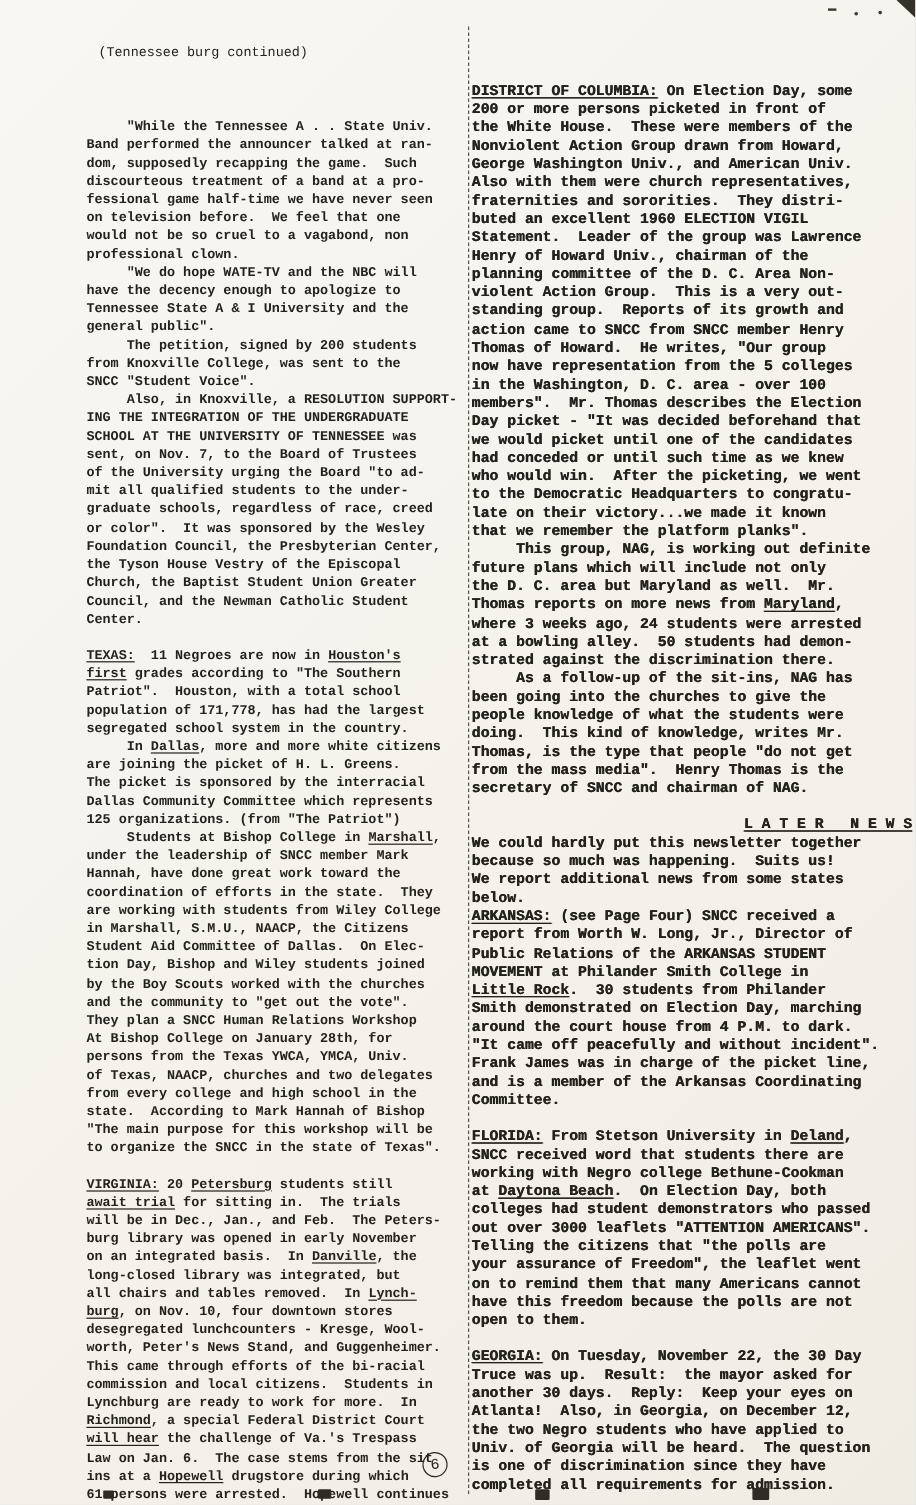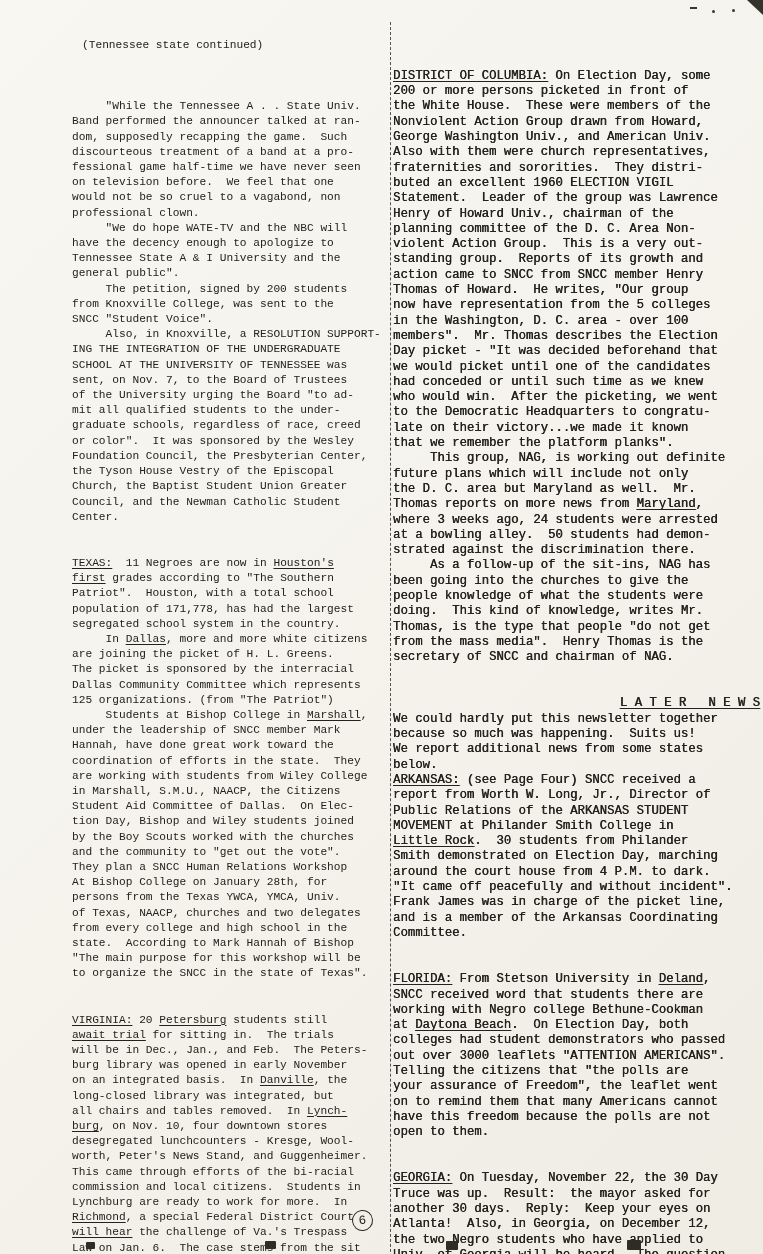--- a/index.html
+++ b/index.html
@@ -40,22 +40,22 @@
   }
   .col-right{
     flex:1;
     margin-top:15px;
     margin-right:3px;
     font-size:12.3px;
     line-height:15.3px;
     white-space:pre;
     text-shadow:0.35px 0 0 currentColor;
   }
-  .para{margin:0;}
-  .para.gap{margin-top:31px;}
+  .para{margin:0;font-weight:bold;}
+  .para.gap{margin-top:15px;}
   .para.center{text-align:right;}
   u{text-underline-offset:2px;}
   .page-number{
     position:absolute;
     left:352px;top:1210px;
     width:19px;height:19px;
     border:1.6px solid #2a2822;
     border-radius:50%;
     display:flex;align-items:center;justify-content:center;
     font-size:12.5px;
@@ -82,21 +82,21 @@
 
 <div class="page">
 
   <div class="corner-wedge"></div>
   <div class="dot-mark dm1"></div>
   <div class="dot-mark dm2"></div>
   <div class="dot-mark dm3"></div>
 
   <div class="columns">
     <div class="col-left" id="col-left">
-      <div class="cont-note">(Tennessee state continued)</div>
+      <div class="cont-note">(Tennessee burg continued)</div>
       
     <div class="para">     "While the Tennessee A . . State Univ.<br>Band performed the announcer talked at ran-<br>dom, supposedly recapping the game.  Such<br>discourteous treatment of a band at a pro-<br>fessional game half-time we have never seen<br>on television before.  We feel that one<br>would not be so cruel to a vagabond, non<br>professional clown.</div><div class="para">     "We do hope WATE-TV and the NBC will<br>have the decency enough to apologize to<br>Tennessee State A &amp; I University and the<br>general public".</div><div class="para">     The petition, signed by 200 students<br>from Knoxville College, was sent to the<br>SNCC "Student Voice".</div><div class="para">     Also, in Knoxville, a RESOLUTION SUPPORT-<br>ING THE INTEGRATION OF THE UNDERGRADUATE<br>SCHOOL AT THE UNIVERSITY OF TENNESSEE was<br>sent, on Nov. 7, to the Board of Trustees<br>of the University urging the Board "to ad-<br>mit all qualified students to the under-<br>graduate schools, regardless of race, creed<br>or color".  It was sponsored by the Wesley<br>Foundation Council, the Presbyterian Center,<br>the Tyson House Vestry of the Episcopal<br>Church, the Baptist Student Union Greater<br>Council, and the Newman Catholic Student<br>Center.</div><div class="para gap"><u>TEXAS:</u>  11 Negroes are now in <u>Houston's</u><br><u>first</u> grades according to "The Southern<br>Patriot".  Houston, with a total school<br>population of 171,778, has had the largest<br>segregated school system in the country.</div><div class="para">     In <u>Dallas</u>, more and more white citizens<br>are joining the picket of H. L. Greens.<br>The picket is sponsored by the interracial<br>Dallas Community Committee which represents<br>125 organizations. (from "The Patriot")</div><div class="para">     Students at Bishop College in <u>Marshall</u>,<br>under the leadership of SNCC member Mark<br>Hannah, have done great work toward the<br>coordination of efforts in the state.  They<br>are working with students from Wiley College<br>in Marshall, S.M.U., NAACP, the Citizens<br>Student Aid Committee of Dallas.  On Elec-<br>tion Day, Bishop and Wiley students joined<br>by the Boy Scouts worked with the churches<br>and the community to "get out the vote".<br>They plan a SNCC Human Relations Workshop<br>At Bishop College on January 28th, for<br>persons from the Texas YWCA, YMCA, Univ.<br>of Texas, NAACP, churches and two delegates<br>from every college and high school in the<br>state.  According to Mark Hannah of Bishop<br>"The main purpose for this workshop will be<br>to organize the SNCC in the state of Texas".</div><div class="para gap"><u>VIRGINIA:</u> 20 <u>Petersburg</u> students still<br><u>await trial</u> for sitting in.  The trials<br>will be in Dec., Jan., and Feb.  The Peters-<br>burg library was opened in early November<br>on an integrated basis.  In <u>Danville</u>, the<br>long-closed library was integrated, but<br>all chairs and tables removed.  In <u>Lynch-</u><br><u>burg</u>, on Nov. 10, four downtown stores<br>desegregated lunchcounters - Kresge, Wool-<br>worth, Peter's News Stand, and Guggenheimer.<br>This came through efforts of the bi-racial<br>commission and local citizens.  Students in<br>Lynchburg are ready to work for more.  In<br><u>Richmond</u>, a special Federal District Court<br><u>will hear</u> the challenge of Va.'s Trespass<br>Law on Jan. 6.  The case stems from the sit<br>ins at a <u>Hopewell</u> drugstore during which<br>61 persons were arrested.  Hopewell continues<br>to be very active through the Improvement<br>Association of the city.</div></div>
     <div class="divider"></div>
     <div class="col-right" id="col-right">
       
     <div class="para"><u>DISTRICT OF COLUMBIA:</u> On Election Day, some<br>200 or more persons picketed in front of<br>the White House.  These were members of the<br>Nonviolent Action Group drawn from Howard,<br>George Washington Univ., and American Univ.<br>Also with them were church representatives,<br>fraternities and sororities.  They distri-<br>buted an excellent 1960 ELECTION VIGIL<br>Statement.  Leader of the group was Lawrence<br>Henry of Howard Univ., chairman of the<br>planning committee of the D. C. Area Non-<br>violent Action Group.  This is a very out-<br>standing group.  Reports of its growth and<br>action came to SNCC from SNCC member Henry<br>Thomas of Howard.  He writes, "Our group<br>now have representation from the 5 colleges<br>in the Washington, D. C. area - over 100<br>members".  Mr. Thomas describes the Election<br>Day picket - "It was decided beforehand that<br>we would picket until one of the candidates<br>had conceded or until such time as we knew<br>who would win.  After the picketing, we went<br>to the Democratic Headquarters to congratu-<br>late on their victory...we made it known<br>that we remember the platform planks".</div><div class="para">     This group, NAG, is working out definite<br>future plans which will include not only<br>the D. C. area but Maryland as well.  Mr.<br>Thomas reports on more news from <u>Maryland</u>,<br>where 3 weeks ago, 24 students were arrested<br>at a bowling alley.  50 students had demon-<br>strated against the discrimination there.</div><div class="para">     As a follow-up of the sit-ins, NAG has<br>been going into the churches to give the<br>people knowledge of what the students were<br>doing.  This kind of knowledge, writes Mr.<br>Thomas, is the type that people "do not get<br>from the mass media".  Henry Thomas is the<br>secretary of SNCC and chairman of NAG.</div><div class="para gap center"><u>L A T E R   N E W S</u></div><div class="para">We could hardly put this newsletter together<br>because so much was happening.  Suits us!<br>We report additional news from some states<br>below.</div><div class="para"><u>ARKANSAS:</u> (see Page Four) SNCC received a<br>report from Worth W. Long, Jr., Director of<br>Public Relations of the ARKANSAS STUDENT<br>MOVEMENT at Philander Smith College in<br><u>Little Rock</u>.  30 students from Philander<br>Smith demonstrated on Election Day, marching<br>around the court house from 4 P.M. to dark.<br>"It came off peacefully and without incident".<br>Frank James was in charge of the picket line,<br>and is a member of the Arkansas Coordinating<br>Committee.</div><div class="para gap"><u>FLORIDA:</u> From Stetson University in <u>Deland</u>,<br>SNCC received word that students there are<br>working with Negro college Bethune-Cookman<br>at <u>Daytona Beach</u>.  On Election Day, both<br>colleges had student demonstrators who passed<br>out over 3000 leaflets "ATTENTION AMERICANS".<br>Telling the citizens that "the polls are<br>your assurance of Freedom", the leaflet went<br>on to remind them that many Americans cannot<br>have this freedom because the polls are not<br>open to them.</div><div class="para gap"><u>GEORGIA:</u> On Tuesday, November 22, the 30 Day<br>Truce was up.  Result:  the mayor asked for<br>another 30 days.  Reply:  Keep your eyes on<br>Atlanta!  Also, in Georgia, on December 12,<br>the two Negro students who have applied to<br>Univ. of Georgia will be heard.  The question<br>is one of discrimination since they have<br>completed all requirements for admission.</div></div>
   </div>
 
   <div class="page-number">6</div>
 

